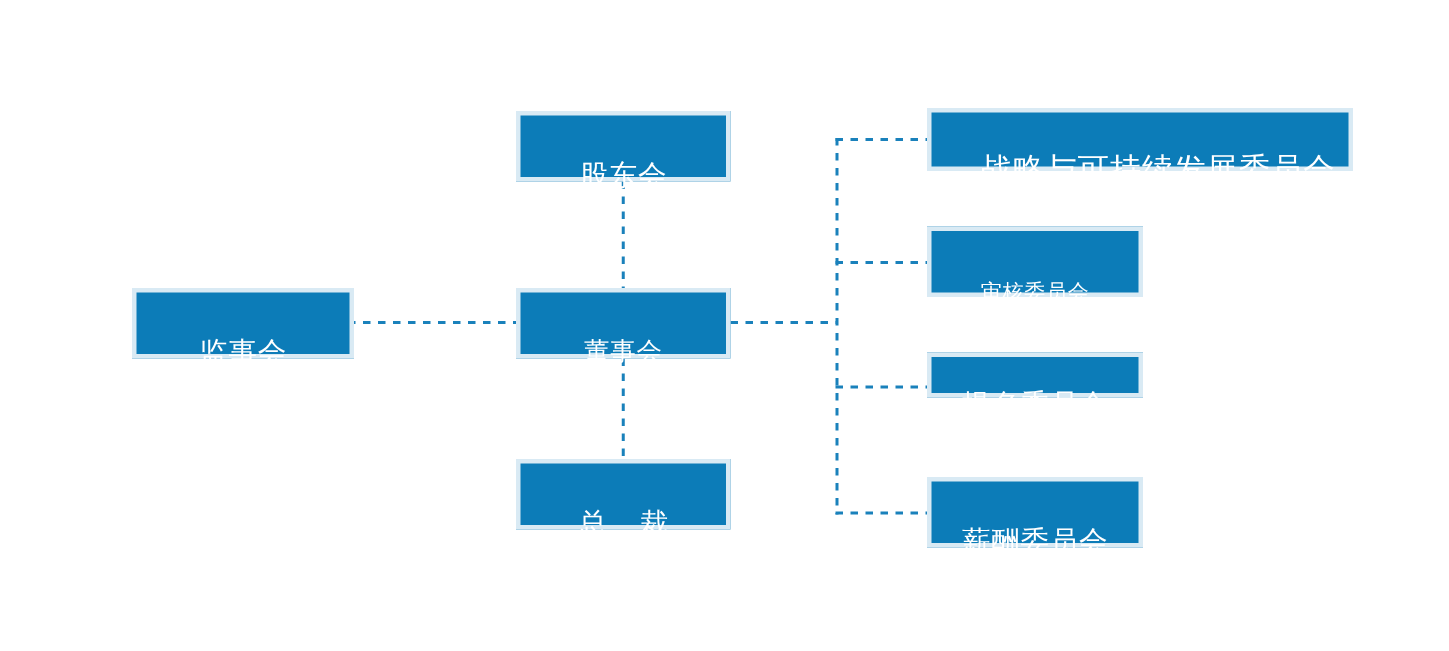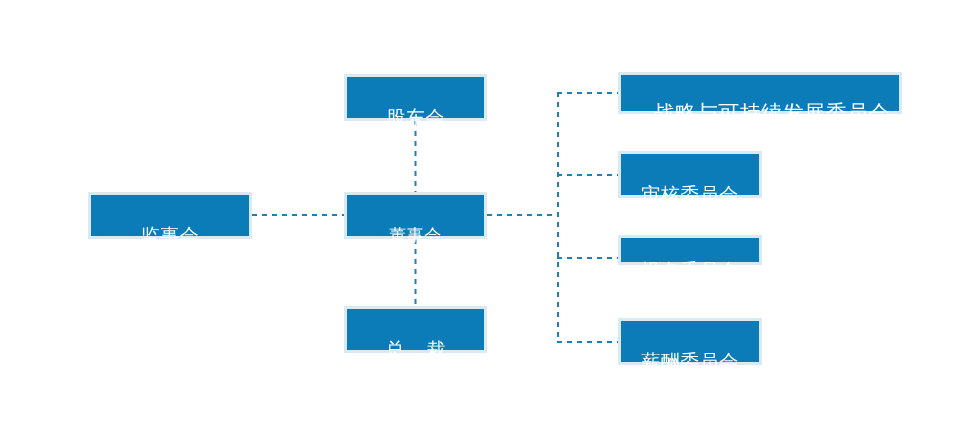--- a/index.html
+++ b/index.html
@@ -55,33 +55,33 @@
     font-size: 17px;
   }
   #node-president {
     left: 344px; top: 306px; width: 143px; height: 47px;
     font-size: 19px;
   }
   #node-president .node-label { letter-spacing: 8px; text-indent: 8px; text-align: right; }
 
   
   #node-supervisors {
-    left: 88px; top: 192px; width: 164px; height: 47px;
+    left: 88px; top: 192px; width: 148px; height: 47px;
     font-size: 19px;
   }
 
   
   #node-strategy {
     left: 618px; top: 72px; width: 284px; height: 42px;
     font-size: 21px;
     padding-left: 24px;
   }
   #node-audit {
     left: 618px; top: 151px; width: 144px; height: 47px;
-    font-size: 19px;
+    font-size: 14px;
   }
   #node-nomination {
     left: 618px; top: 235px; width: 144px; height: 30px;
     font-size: 19px;
   }
   #node-remuneration {
     left: 618px; top: 318px; width: 144px; height: 47px;
     font-size: 19px;
   }
 </style>

